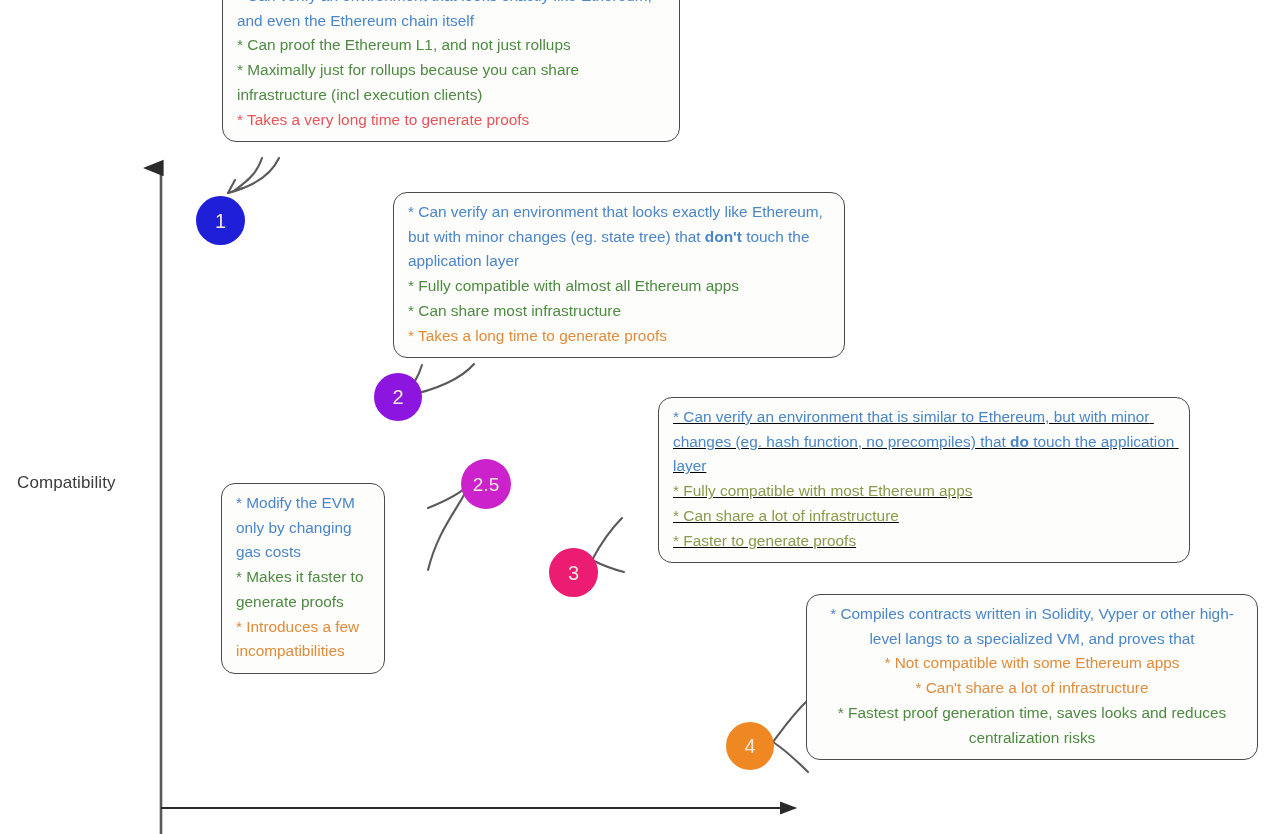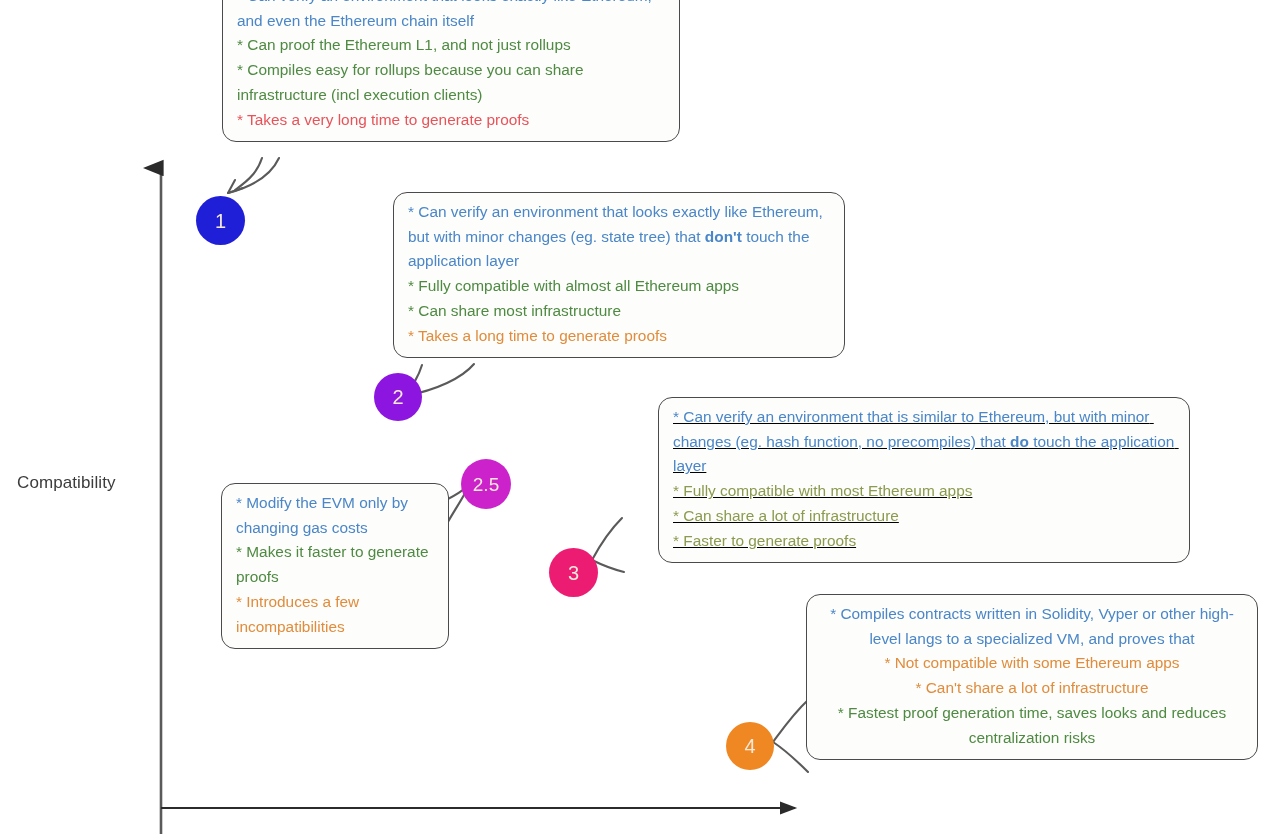--- a/index.html
+++ b/index.html
@@ -99,39 +99,39 @@
     <path d="M428,508 C448,500 462,492 470,484" fill="none" stroke="#5a5a5a" stroke-width="2.1" stroke-linecap="round"></path>
     <path d="M470,484 C456,512 438,530 428,570" fill="none" stroke="#5a5a5a" stroke-width="2.1" stroke-linecap="round"></path>
 
     <path d="M808,700 C793,714 782,730 773,742" fill="none" stroke="#5a5a5a" stroke-width="2.1" stroke-linecap="round"></path>
     <path d="M773,742 C788,752 798,762 808,772" fill="none" stroke="#5a5a5a" stroke-width="2.1" stroke-linecap="round"></path>
   </svg>
 
   <div class="callout" style="left:222px; top:-24px; width:458px;">
     <div class="line c-blue">* Can verify an environment that looks exactly like Ethereum, and even the Ethereum chain itself</div>
     <div class="line c-green">* Can proof the Ethereum L1, and not just rollups</div>
-    <div class="line c-green">* Compiles easy for rollups because you can share infrastructure (incl execution clients)</div>
+    <div class="line c-green">* Maximally just for rollups because you can share infrastructure (incl execution clients)</div>
     <div class="line c-red">* Takes a very long time to generate proofs</div>
   </div>
 
   <div class="callout" style="left:393px; top:192px; width:452px;">
     <div class="line c-blue"><span>* Can verify an environment that looks exactly like Ethereum, but with minor changes (eg. state tree) that </span><span class="bold">don't</span><span> touch the application layer</span></div>
     <div class="line c-green">* Fully compatible with almost all Ethereum apps</div>
     <div class="line c-green">* Can share most infrastructure</div>
     <div class="line c-orange">* Takes a long time to generate proofs</div>
   </div>
 
   <div class="callout" style="left:658px; top:397px; width:532px;text-decoration:underline;">
     <div class="line c-blue"><span>* Can verify an environment that is similar to Ethereum, but with minor changes (eg. hash function, no precompiles) that </span><span class="bold">do</span><span> touch the application layer</span></div>
     <div class="line c-olive">* Fully compatible with most Ethereum apps</div>
     <div class="line c-olive">* Can share a lot of infrastructure</div>
     <div class="line c-olive">* Faster to generate proofs</div>
   </div>
 
-  <div class="callout" style="left:221px; top:483px; width:228px;">
+  <div class="callout" style="left:221px; top:483px; width:164px;">
     <div class="line c-blue">* Modify the EVM only by changing gas costs</div>
     <div class="line c-green">* Makes it faster to generate proofs</div>
     <div class="line c-orange">* Introduces a few incompatibilities</div>
   </div>
 
   <div class="callout" style="left:806px; top:594px; width:452px;text-align:center;">
     <div class="line c-blue">* Compiles contracts written in Solidity, Vyper or other high-level langs to a specialized VM, and proves that</div>
     <div class="line c-orange">* Not compatible with some Ethereum apps</div>
     <div class="line c-orange">* Can't share a lot of infrastructure</div>
     <div class="line c-green">* Fastest proof generation time, saves looks and reduces centralization risks</div>

